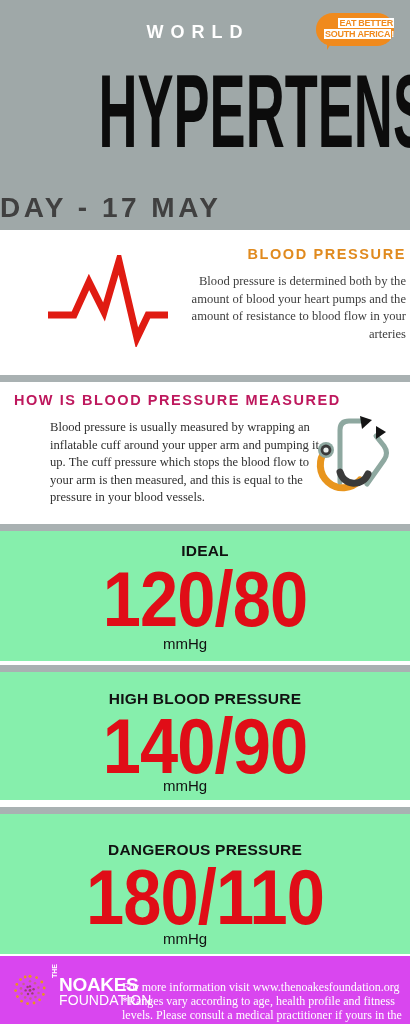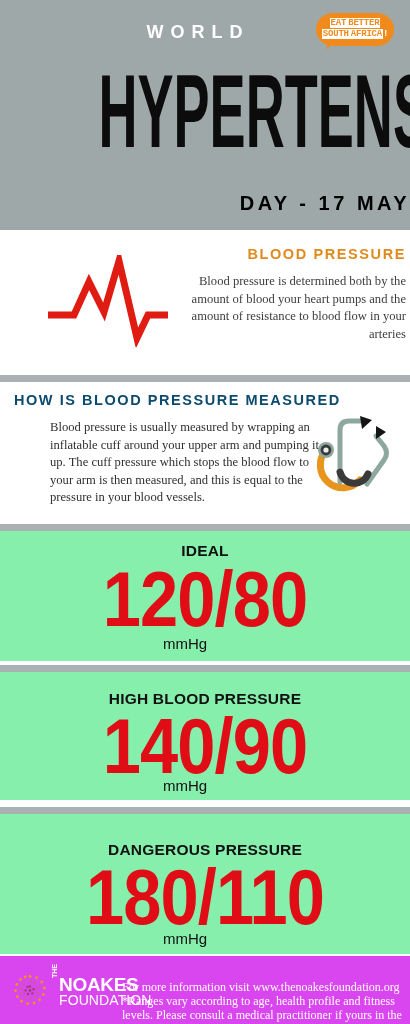--- a/index.html
+++ b/index.html
@@ -53,24 +53,24 @@
     line-height: 118px;
     letter-spacing: 0px;
     transform: scaleX(0.52);
     transform-origin: 50% 0;
     white-space: nowrap;
   }
   .header-day {
     position: absolute;
     left: 0; top: 192px;
     width: 410px;
-    text-align: right;
-    color: #000000;
-    font-weight: bold;
-    font-size: 20px;
+    text-align: left;
+    color: #404040;
+    font-weight: bold;
+    font-size: 28px;
     letter-spacing: 3.5px;
   }
   
   .badge {
     position: absolute;
     left: 316px; top: 13px;
     width: 78px; height: 36px;
   }
   .badge-bubble {
     position: absolute;
@@ -83,22 +83,22 @@
     position: absolute;
     left: 11px; top: 26px;
     width: 0; height: 0;
     border-left: 7px solid #f08a1d;
     border-bottom: 11px solid transparent;
     border-right: 4px solid transparent;
   }
   .badge-line1, .badge-line2 {
     position: absolute;
     width: 78px;
-    text-align: center;
-    font-family: Liberation Mono, monospace;
+    text-align: right;
+    font-family: Liberation Sans, sans-serif;
     font-weight: bold;
     color: #ffffff;
     font-size: 9px;
     letter-spacing: -0.2px;
     line-height: 10px;
   }
   .badge-line1 { top: 5px; }
   .badge-line2 { top: 16px; }
   .badge-line1 .boxed, .badge-line2 .boxed {
     background: #ffffff;
@@ -151,21 +151,21 @@
   
   .sec-measure {
     position: absolute;
     left: 0; top: 382px;
     width: 410px; height: 142px;
     background: #ffffff;
   }
   .measure-heading {
     position: absolute;
     left: 14px; top: 10px;
-    color: #0c4a6e;
+    color: #be185d;
     font-weight: bold;
     font-size: 14.5px;
     letter-spacing: 1.55px;
   }
   .measure-body {
     position: absolute;
     left: 14px; top: 37px;
     width: 282px;
     text-align: left;
     color: #2f2f2f;

